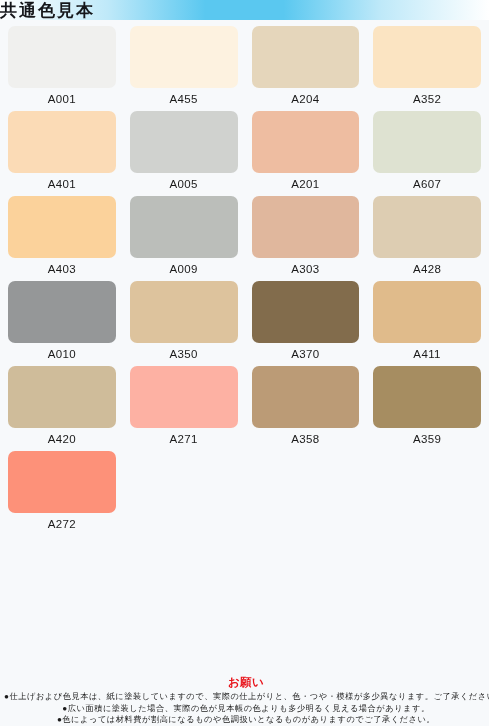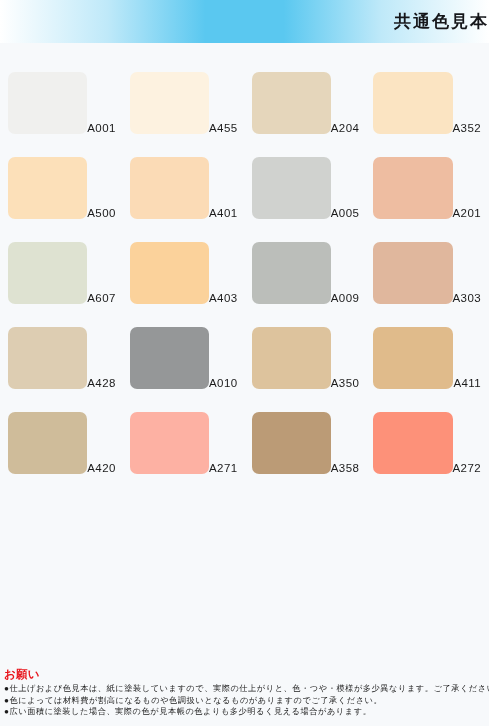--- a/index.html
+++ b/index.html
@@ -8,72 +8,73 @@
   }
   body {
     width: 489px;
     height: 726px;
     background: #f7f9fb;
     font-family: "Liberation Sans", sans-serif;
     overflow: hidden;
     position: relative;
   }
   #header-banner {
-    height: 43px;
+    height: 20px;
     width: 100%;
     background: linear-gradient(to right,
         #ffffff 0%,
         #bfe9f9 22%,
         #5ac8f0 42%,
         #5ac8f0 58%,
         #bfe9f9 78%,
         #ffffff 100%);
     display: flex;
     align-items: center;
-    justify-content: flex-end;
+    justify-content: flex-start;
     box-sizing: border-box;
   }
   #header-title {
     font-family: "Liberation Serif", serif;
     font-size: 17px;
     font-weight: bold;
     color: #15161a;
     letter-spacing: 2px;
   }
   #swatch-grid {
     padding: 6px 8px 0 8px;
     display: grid;
     grid-template-columns: repeat(4, 1fr);
     grid-auto-rows: 85px;
     column-gap: 14px;
     row-gap: 0px;
     box-sizing: border-box;
   }
   .swatch-cell {
     display: flex;
-    flex-direction: row;
-    align-items: flex-end;
+    flex-direction: column;
+    align-items: center;
   }
   .swatch-chip {
     width: 100%;
     height: 62px;
     border-radius: 7px;
   }
   .swatch-label {
     font-size: 11.5px;
     color: #1a1a1a;
     margin-top: 5px;
     letter-spacing: 0.4px;
     font-family: "Liberation Sans", sans-serif;
   }
   #notes-section {
     position: absolute;
     left: 4px;
-    bottom: 8px;
+    bottom: 0;
     width: 484px;
+    text-align: center;
   }
   #notes-heading {
     color: #e8131a;
     font-weight: bold;
     font-size: 11.5px;
     margin-bottom: 1px;
     letter-spacing: 0.3px;
   }
   .note-line {
     font-size: 8.2px;
@@ -99,24 +100,20 @@
       <div class="swatch-chip" style="background: rgb(253, 242, 224);"></div>
       <div class="swatch-label">A455</div>
     </div>
     <div class="swatch-cell">
       <div class="swatch-chip" style="background: rgb(229, 214, 187);"></div>
       <div class="swatch-label">A204</div>
     </div>
     <div class="swatch-cell">
       <div class="swatch-chip" style="background: rgb(251, 228, 194);"></div>
       <div class="swatch-label">A352</div>
-    </div>
-    <div class="swatch-cell">
-      <div class="swatch-chip" style="background: rgb(252, 224, 185);"></div>
-      <div class="swatch-label">A500</div>
     </div>
     <div class="swatch-cell">
       <div class="swatch-chip" style="background: rgb(251, 219, 182);"></div>
       <div class="swatch-label">A401</div>
     </div>
     <div class="swatch-cell">
       <div class="swatch-chip" style="background: rgb(208, 210, 207);"></div>
       <div class="swatch-label">A005</div>
     </div>
     <div class="swatch-cell">
@@ -145,41 +142,49 @@
     </div>
     <div class="swatch-cell">
       <div class="swatch-chip" style="background: rgb(149, 151, 152);"></div>
       <div class="swatch-label">A010</div>
     </div>
     <div class="swatch-cell">
       <div class="swatch-chip" style="background: rgb(221, 195, 157);"></div>
       <div class="swatch-label">A350</div>
     </div>
     <div class="swatch-cell">
+      <div class="swatch-chip" style="background: rgb(130, 108, 76);"></div>
+      <div class="swatch-label">A370</div>
+    </div>
+    <div class="swatch-cell">
       <div class="swatch-chip" style="background: rgb(224, 187, 139);"></div>
       <div class="swatch-label">A411</div>
     </div>
     <div class="swatch-cell">
       <div class="swatch-chip" style="background: rgb(207, 188, 154);"></div>
       <div class="swatch-label">A420</div>
     </div>
     <div class="swatch-cell">
       <div class="swatch-chip" style="background: rgb(253, 177, 163);"></div>
       <div class="swatch-label">A271</div>
     </div>
     <div class="swatch-cell">
       <div class="swatch-chip" style="background: rgb(187, 155, 118);"></div>
       <div class="swatch-label">A358</div>
     </div>
     <div class="swatch-cell">
+      <div class="swatch-chip" style="background: rgb(166, 141, 97);"></div>
+      <div class="swatch-label">A359</div>
+    </div>
+    <div class="swatch-cell">
       <div class="swatch-chip" style="background: rgb(253, 145, 121);"></div>
       <div class="swatch-label">A272</div>
     </div>
   </div>
 
 <div id="notes-section">
   <div id="notes-heading">お願い</div>
   <div id="notes-lines">
       <div class="note-line">●仕上げおよび色見本は、紙に塗装していますので、実際の仕上がりと、色・つや・模様が多少異なります。ご了承ください。</div>
+      <div class="note-line">●広い面積に塗装した場合、実際の色が見本帳の色よりも多少明るく見える場合があります。</div>
       <div class="note-line">●色によっては材料費が割高になるものや色調扱いとなるものがありますのでご了承ください。</div>
-      <div class="note-line">●広い面積に塗装した場合、実際の色が見本帳の色よりも多少明るく見える場合があります。</div>
     </div>
 </div>
 
 </body></html>

